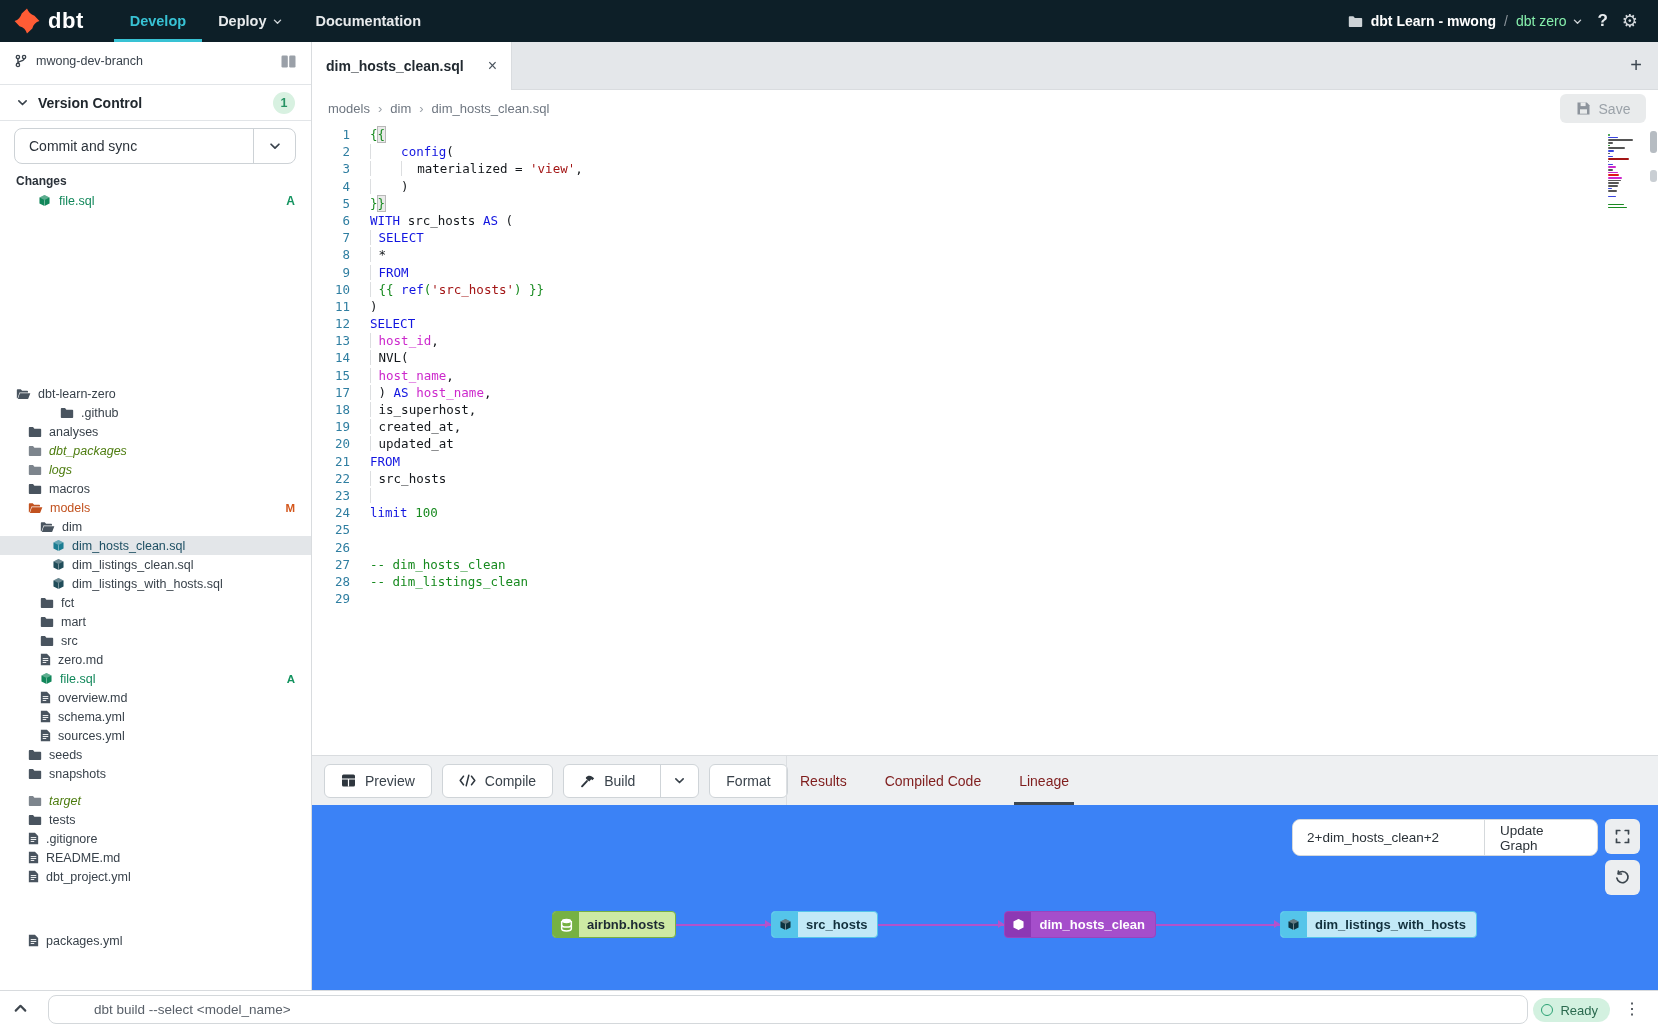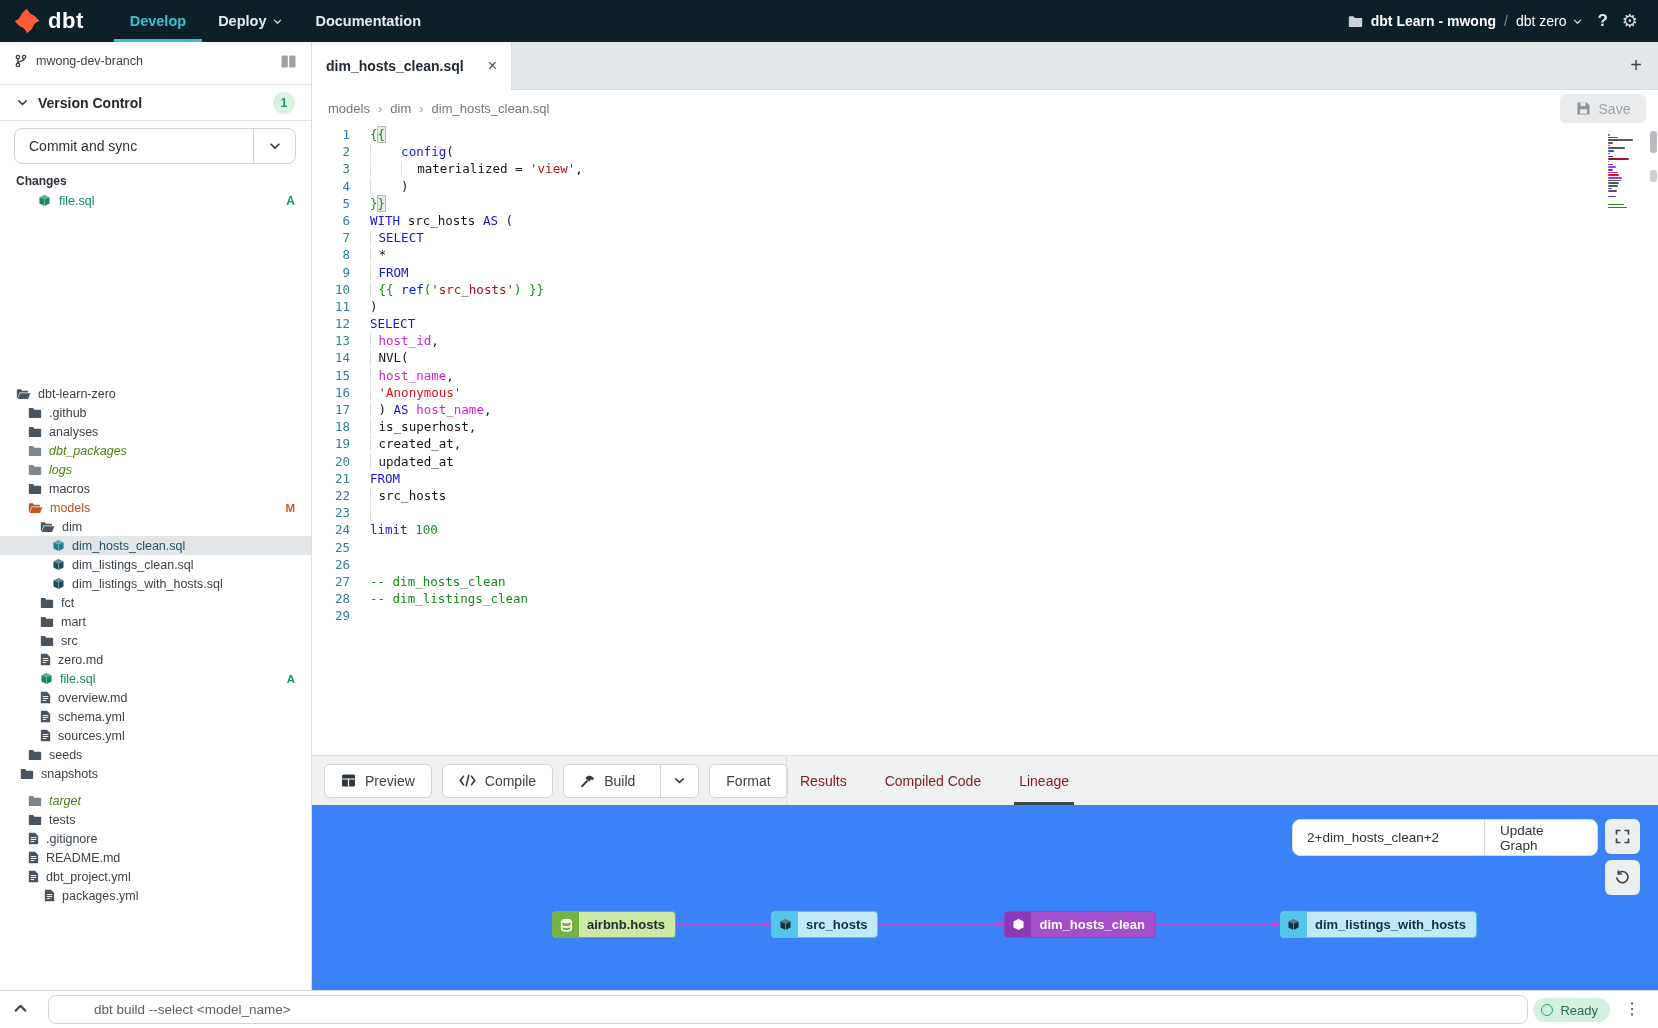--- a/index.html
+++ b/index.html
@@ -13,21 +13,21 @@
   .topnav { position:absolute; left:0; top:0; width:1658px; height:42px; background:#0d1f28; display:flex; align-items:stretch; }
   .logo { display:flex; align-items:center; gap:8px; padding:0 30px 0 14px; }
   .logo-text { color:#fff; font-size:22px; font-weight:700; letter-spacing:.5px; }
   .nav-item { display:flex; align-items:center; gap:6px; padding:0 16px; font-size:14.5px; font-weight:600; color:#e7eaec; cursor:pointer; position:relative; }
   .nav-item.active { color:#38c2d4; box-shadow:inset 0 -3px 0 #38c2d4; }
   .nav-item .icn { color:#cfd5d9; }
   .nav-right { margin-left:auto; display:flex; align-items:center; gap:14px; padding-right:20px; }
   .proj { display:flex; align-items:center; gap:8px; font-size:14px; color:#fff; font-weight:700; }
   .proj .icn { color:#cdd3d7; }
   .proj-sep { color:#8b949b; font-weight:400; }
-  .proj-env { color:#ffffff; font-weight:400; display:flex; align-items:center; gap:6px; }
+  .proj-env { color:#86efac; font-weight:400; display:flex; align-items:center; gap:6px; }
   .help-btn { color:#e8ecef; font-size:17px; font-weight:700; cursor:pointer; }
   .gear-btn { color:#d4d9dd; font-size:18px; cursor:pointer; }
 
   
   .sidebar { position:absolute; left:0; top:42px; width:312px; height:948px; background:#fff; border-right:1px solid #d9dcdf; }
   .branch-row { position:absolute; left:0; top:0; width:100%; height:38px; display:flex; align-items:center; padding:0 14px; gap:8px; color:#39424c; }
   .branch-row .lbl { font-size:12.5px; }
   .branch-row .panes { margin-left:auto; color:#9aa0a8; }
   .section-head { display:flex; align-items:center; gap:9px; padding:0 16px; font-size:14px; font-weight:700; color:#21282e; }
   .section-head .icn { color:#3a434c; }
@@ -241,21 +241,21 @@
     <div class="file-tree" id="file-tree">
         <div class="trow" style="padding-left: 16px;">
           <span class="icn ">
             <svg width="15" height="12" viewBox="0 0 18 14">
               <path d="M1 2.1c0-.5.4-.9.9-.9h3.8l1.6 1.8h6.2c.5 0 .9.4.9.9v1.2H4.2L1.9 12H1z" fill="currentColor"></path>
               <path d="M4.6 6.1h12.6l-2.3 6.1c-.1.4-.5.7-.9.7H2.3z" fill="currentColor"></path>
             </svg>
           </span>
           <span class="tlabel">dbt-learn-zero</span>
         </div>
-        <div class="trow" style="padding-left: 28px;">
+        <div class="trow" style="padding-left: 28px; margin-left: 32px;">
           <span class="icn ">
             <svg width="14" height="12" viewBox="0 0 16 14">
               <path d="M.8 2.2c0-.5.4-.9.9-.9h4l1.6 1.8h7c.5 0 .9.4.9.9v8c0 .5-.4.9-.9.9H1.7c-.5 0-.9-.4-.9-.9z" fill="currentColor"></path>
             </svg>
           </span>
           <span class="tlabel">.github</span>
         </div>
         <div class="trow" style="padding-left: 28px;">
           <span class="icn ">
             <svg width="14" height="12" viewBox="0 0 16 14">
@@ -409,21 +409,21 @@
           <span class="tlabel">sources.yml</span>
         </div>
         <div class="trow" style="padding-left: 28px;">
           <span class="icn ">
             <svg width="14" height="12" viewBox="0 0 16 14">
               <path d="M.8 2.2c0-.5.4-.9.9-.9h4l1.6 1.8h7c.5 0 .9.4.9.9v8c0 .5-.4.9-.9.9H1.7c-.5 0-.9-.4-.9-.9z" fill="currentColor"></path>
             </svg>
           </span>
           <span class="tlabel">seeds</span>
         </div>
-        <div class="trow" style="padding-left: 20px; align-items: center;">
+        <div class="trow" style="padding-left: 28px; align-items: center;">
           <span class="icn ">
             <svg width="14" height="12" viewBox="0 0 16 14">
               <path d="M.8 2.2c0-.5.4-.9.9-.9h4l1.6 1.8h7c.5 0 .9.4.9.9v8c0 .5-.4.9-.9.9H1.7c-.5 0-.9-.4-.9-.9z" fill="currentColor"></path>
             </svg>
           </span>
           <span class="tlabel">snapshots</span>
         </div>
         <div class="trow muted" style="padding-left: 28px; margin-top: 8px;">
           <span class="icn ">
             <svg width="14" height="12" viewBox="0 0 16 14">
@@ -460,21 +460,21 @@
         </div>
         <div class="trow" style="padding-left: 28px;">
           <span class="icn ">
             <svg width="11" height="13" viewBox="0 0 13 15">
               <path d="M1 .8h7.2L12 4.4v9.8H1z" fill="currentColor"></path>
               <path d="M3.2 6.4h6.6M3.2 8.7h6.6M3.2 11h4.2" stroke="#fff" stroke-width="1.1"></path>
             </svg>
           </span>
           <span class="tlabel">dbt_project.yml</span>
         </div>
-        <div class="trow" style="padding-left: 44px;">
+        <div class="trow" style="padding-left: 28px; margin-top: 45px;">
           <span class="icn ">
             <svg width="11" height="13" viewBox="0 0 13 15">
               <path d="M1 .8h7.2L12 4.4v9.8H1z" fill="currentColor"></path>
               <path d="M3.2 6.4h6.6M3.2 8.7h6.6M3.2 11h4.2" stroke="#fff" stroke-width="1.1"></path>
             </svg>
           </span>
           <span class="tlabel">packages.yml</span>
         </div>
       </div>
   </aside>
@@ -559,24 +559,20 @@
           <span class="ln">13</span>
           <span class="lc"><span class="tk-ig"> </span><span class="tk-id">host_id</span><span class="tk-pl">,</span></span>
         </div>
         <div class="cl">
           <span class="ln">14</span>
           <span class="lc"><span class="tk-ig"> </span><span class="tk-pl">NVL(</span></span>
         </div>
         <div class="cl">
           <span class="ln">15</span>
           <span class="lc"><span class="tk-ig"> </span><span class="tk-id">host_name</span><span class="tk-pl">,</span></span>
-        </div>
-        <div class="cl">
-          <span class="ln">16</span>
-          <span class="lc"><span class="tk-ig"> </span><span class="tk-strb">'Anonymous'</span></span>
         </div>
         <div class="cl">
           <span class="ln">17</span>
           <span class="lc"><span class="tk-ig"> </span><span class="tk-pl">) </span><span class="tk-k">AS</span><span class="tk-pl"> </span><span class="tk-id">host_name</span><span class="tk-pl">,</span></span>
         </div>
         <div class="cl">
           <span class="ln">18</span>
           <span class="lc"><span class="tk-ig"> </span><span class="tk-pl">is_superhost,</span></span>
         </div>
         <div class="cl">

